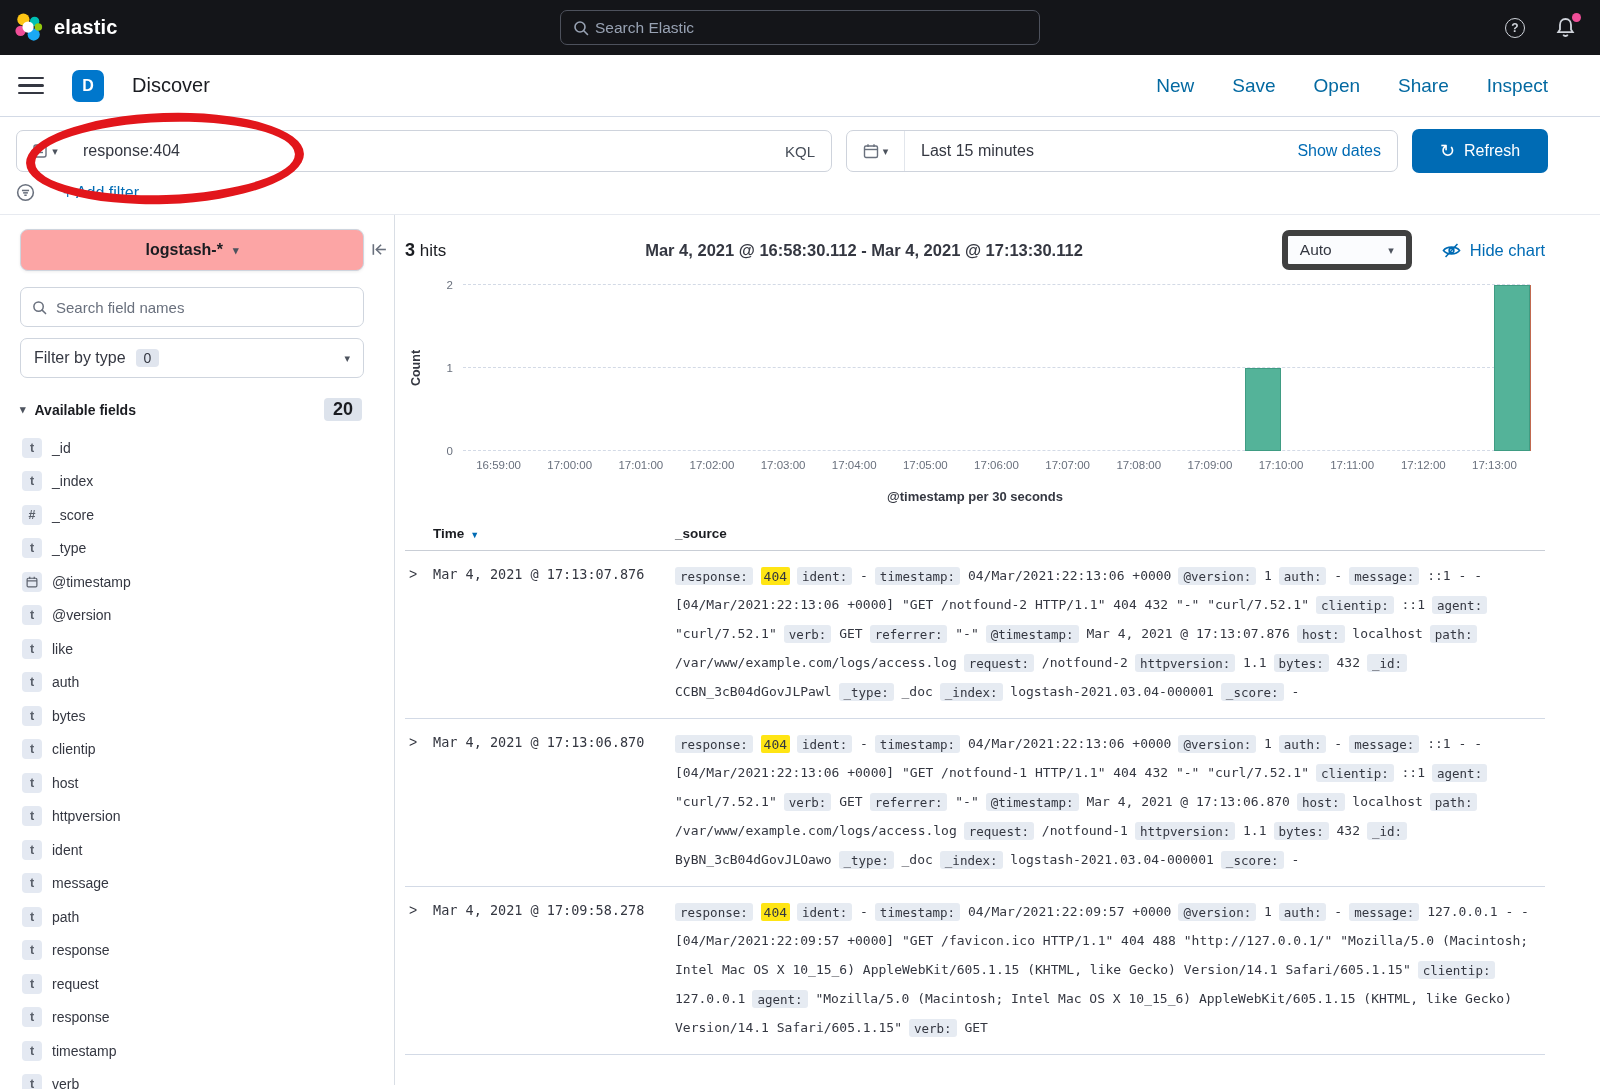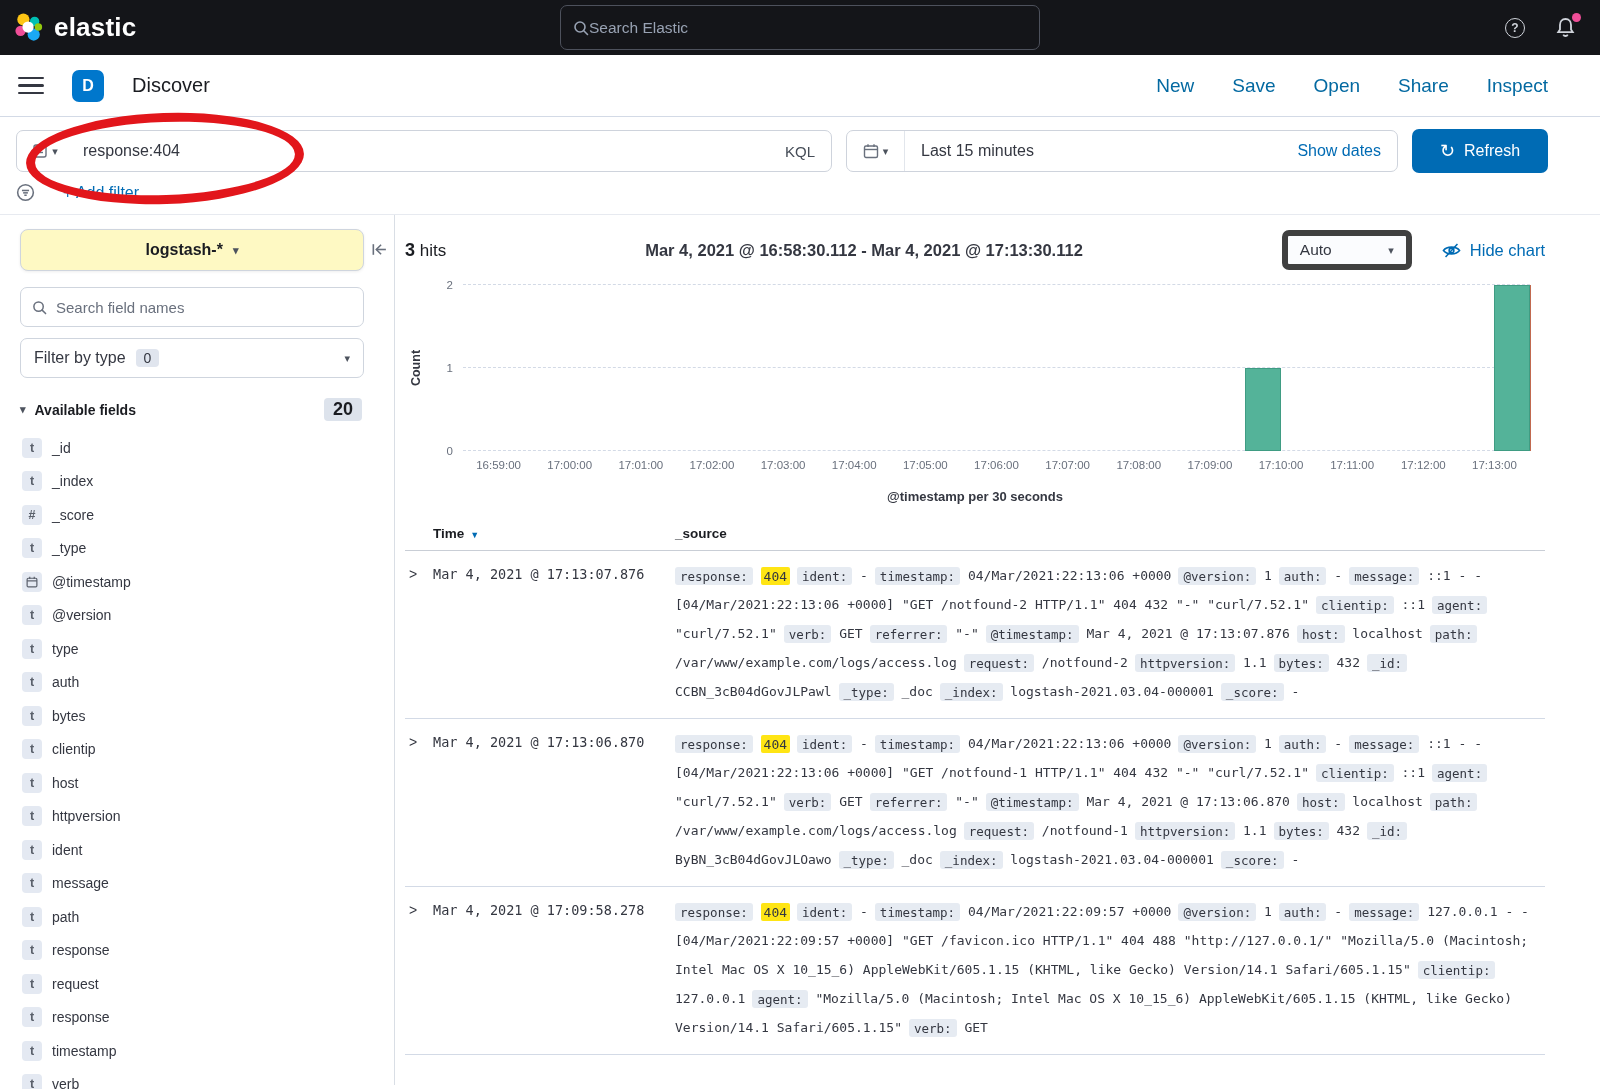--- a/index.html
+++ b/index.html
@@ -6,23 +6,23 @@
   html,body { background:#fff; }
   body {
     width:1600px; height:1089px; position:relative; overflow:hidden;
     font-family:"Liberation Sans", sans-serif; color:#343741;
   }
   a { text-decoration:none; cursor:pointer; }
   button { border:none; background:none; cursor:pointer; font-family:inherit; }
 
   
   .topbar { height:55px; background:#141519; display:flex; align-items:center; padding:0 24px 0 14px; position:relative; }
-  .brand { display:flex; align-items:center; gap:10px; color:#fff; font-size:26px; font-weight:600; letter-spacing:.2px; }
-  .global-search { position:absolute; left:50%; transform:translateX(-50%); width:480px; height:45px;
-    border:1px solid #4d515c; border-radius:7px; display:flex; align-items:center; gap:0; padding:12px 12px; }
+  .brand { display:flex; align-items:center; gap:10px; color:#fff; font-size:20px; font-weight:600; letter-spacing:.2px; }
+  .global-search { position:absolute; left:50%; transform:translateX(-50%); width:480px; height:35px;
+    border:1px solid #4d515c; border-radius:7px; display:flex; align-items:center; gap:6px; padding:12px 12px; }
   .global-search .ph { color:#98a2b3; font-size:15.5px; }
   .topbar-icons { margin-left:auto; display:flex; align-items:center; gap:30px; }
   .icon-ring { width:20px; height:20px; border:1.7px solid #cfd3da; border-radius:50%;
     display:flex; align-items:center; justify-content:center; color:#cfd3da; font-size:12px; font-weight:700; }
   .bell-wrap { position:relative; display:flex; }
   .notif-dot { position:absolute; top:-4px; right:-5px; width:9px; height:9px; border-radius:50%; background:#f04e98; }
 
   
   .app-header { height:62px; border-bottom:1px solid #d3dae6; display:flex; align-items:center; padding:0 52px 0 18px; }
   .hamburger { width:26px; display:flex; flex-direction:column; gap:5px; margin-right:28px; }
@@ -53,21 +53,21 @@
   .add-filter { color:#006bb4; font-size:16px; }
   .chev { color:#4d535e; font-size:11px; line-height:1; }
 
   
   .annotation-ellipse { position:absolute; left:26px; top:113px; width:278px; height:91px;
     border:9px solid #e2161b; border-radius:50%; transform:rotate(-2deg); z-index:60; pointer-events:none; }
 
   
   .content { display:flex; height:870px; }
   .sidebar { width:395px; border-right:1px solid #d9dee5; padding:14px 30px 0 20px; position:relative; flex:none; }
-  .index-pattern { height:42px; border:1px solid #cfd5de; border-radius:8px; background:#fef9c3;
+  .index-pattern { height:42px; border:1px solid #cfd5de; border-radius:8px; background:#fca5a5;
     box-shadow:0 1px 3px rgba(0,0,0,.07); display:flex; align-items:center; justify-content:center; gap:10px;
     font-weight:700; font-size:16px; color:#1a1c21; margin-bottom:16px; cursor:pointer; }
   .collapse-btn { position:absolute; right:6px; top:26px; }
   .field-search { height:40px; border:1px solid #cfd5de; border-radius:7px; display:flex; align-items:center;
     gap:9px; padding:0 11px; margin-bottom:11px; }
   .field-search .ph { color:#69707d; font-size:15px; }
   .type-filter { height:40px; border:1px solid #cfd5de; border-radius:7px; display:flex; align-items:center;
     padding:0 13px; font-size:16px; color:#343741; margin-bottom:10px; cursor:pointer; }
   .mini-badge { background:#e0e5ee; border-radius:4px; padding:1px 8px; font-size:14px; margin-left:10px; color:#343741; }
   .type-filter .chev { margin-left:auto; }
@@ -267,21 +267,21 @@
             </svg>
           </span>
           <span class="field-name">@timestamp</span>
         </div>
         <div class="field-item">
           <span class="field-icon">t</span>
           <span class="field-name">@version</span>
         </div>
         <div class="field-item">
           <span class="field-icon">t</span>
-          <span class="field-name">type</span>
+          <span class="field-name">like</span>
         </div>
         <div class="field-item">
           <span class="field-icon">t</span>
           <span class="field-name">auth</span>
         </div>
         <div class="field-item">
           <span class="field-icon">t</span>
           <span class="field-name">bytes</span>
         </div>
         <div class="field-item">

